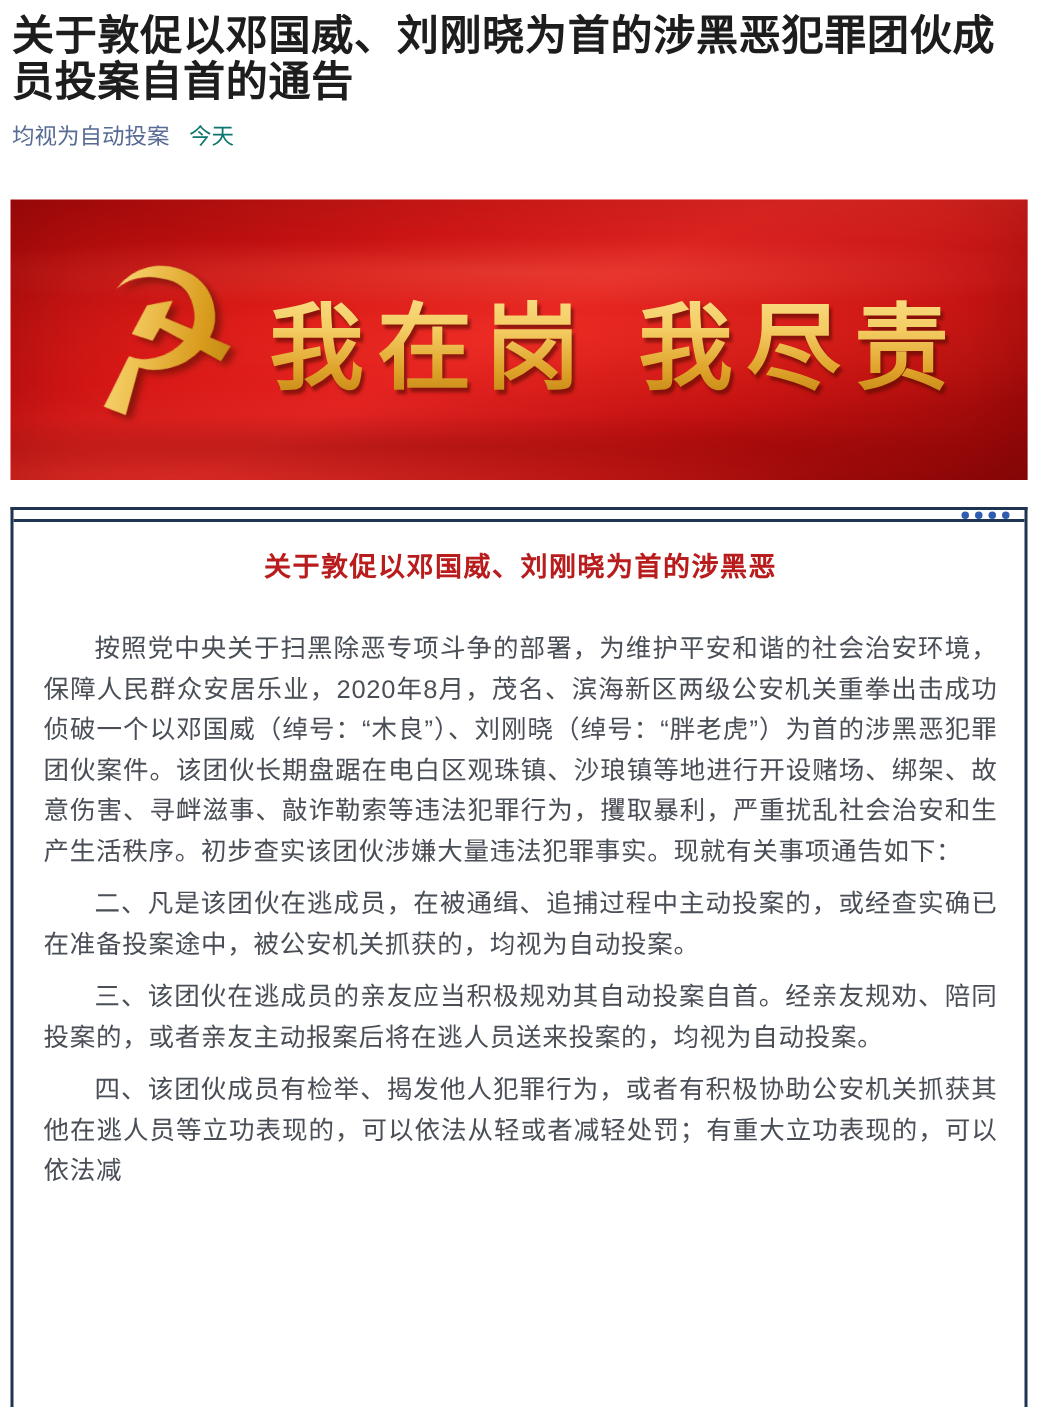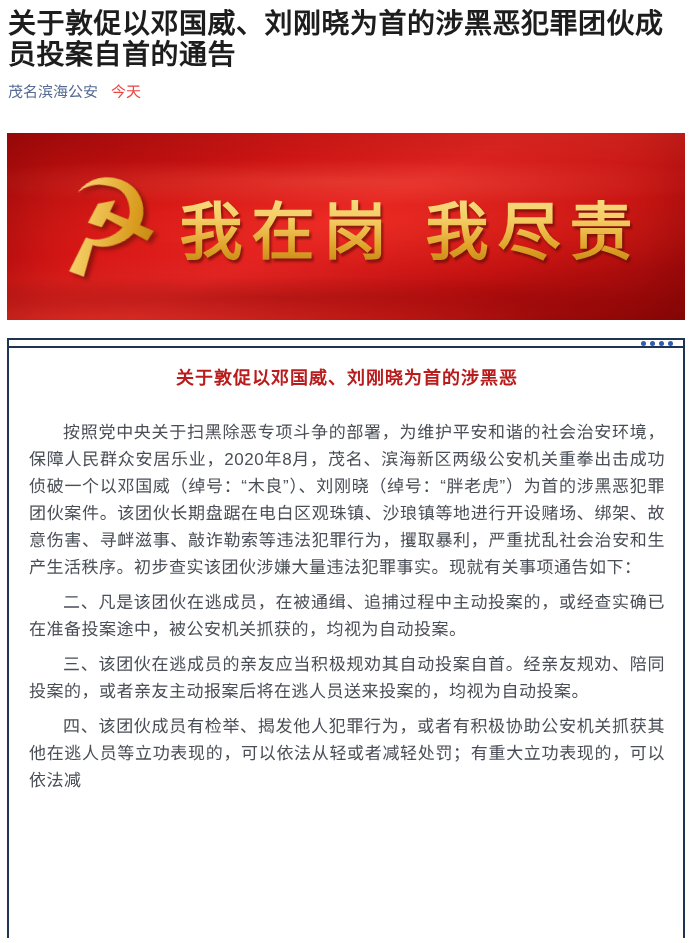--- a/index.html
+++ b/index.html
@@ -17,21 +17,21 @@
     color: #1d1d1d;
   }
   .byline {
     margin: 12px 1px 0;
     font-size: 15px;
     line-height: 20px;
     display: flex;
     align-items: baseline;
   }
   .account-name { color: #576b95; cursor: pointer; }
-  .publish-date { color: #ef4444; margin-left: 13px; }
+  .publish-date { color: #0f766e; margin-left: 13px; }
 
   
   .banner {
     position: relative;
     margin-top: 31px;
     width: 678px;
     height: 187px;
     overflow: hidden;
     background:
       radial-gradient(ellipse 120% 80% at 12% 115%, rgba(255,95,70,0.40), transparent 62%),
@@ -127,21 +127,21 @@
   }
 </style>
 </head>
 <body>
 
 <div class="page">
 
   <h1 class="article-title">关于敦促以邓国威、刘刚晓为首的涉黑恶犯罪团伙成员投案自首的通告</h1>
 
   <div class="byline">
-    <span class="account-name">茂名滨海公安</span>
+    <span class="account-name">均视为自动投案</span>
     <span class="publish-date">今天</span>
   </div>
 
   <div class="banner">
     <div class="emblem">☭</div>
     <div class="slogan">
       <span>我在岗</span>
       <span>我尽责</span>
     </div>
   </div>

